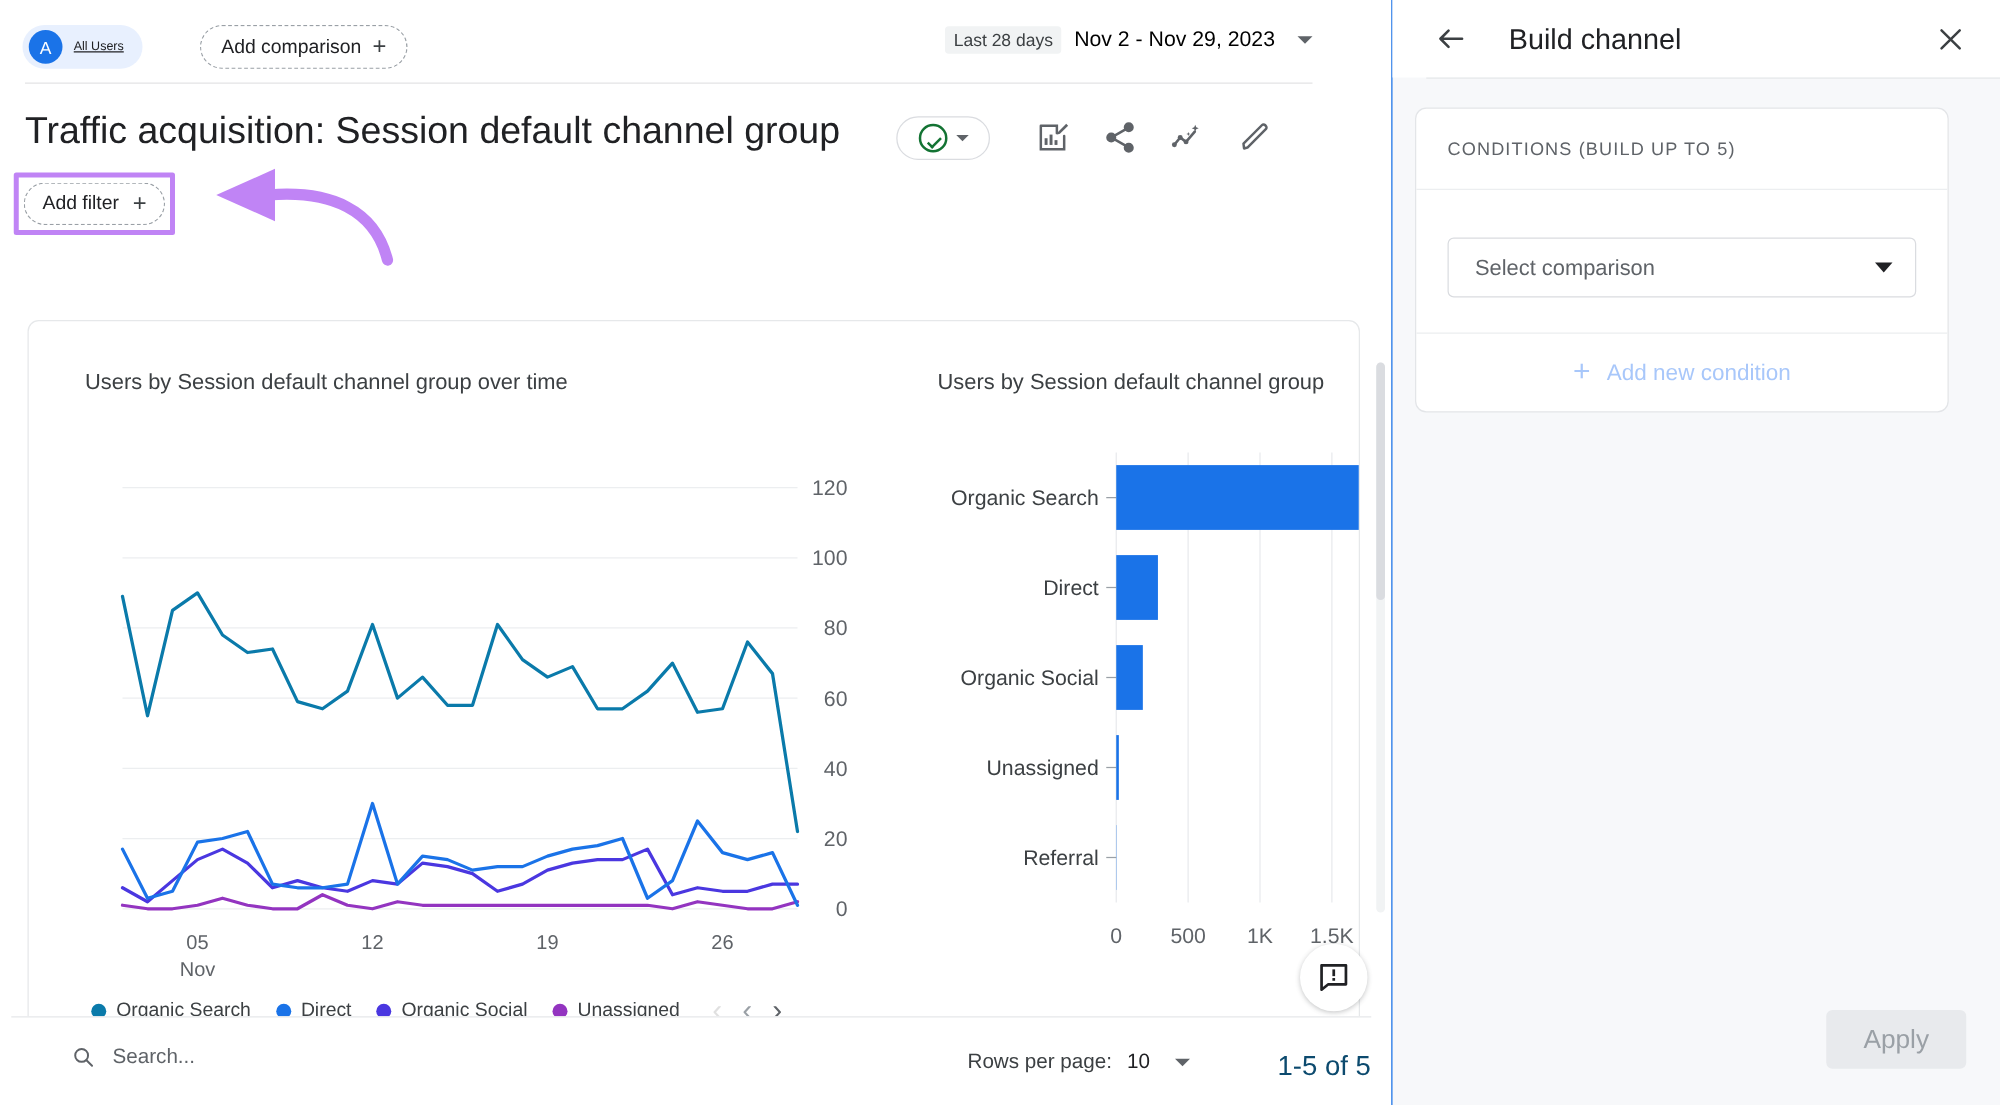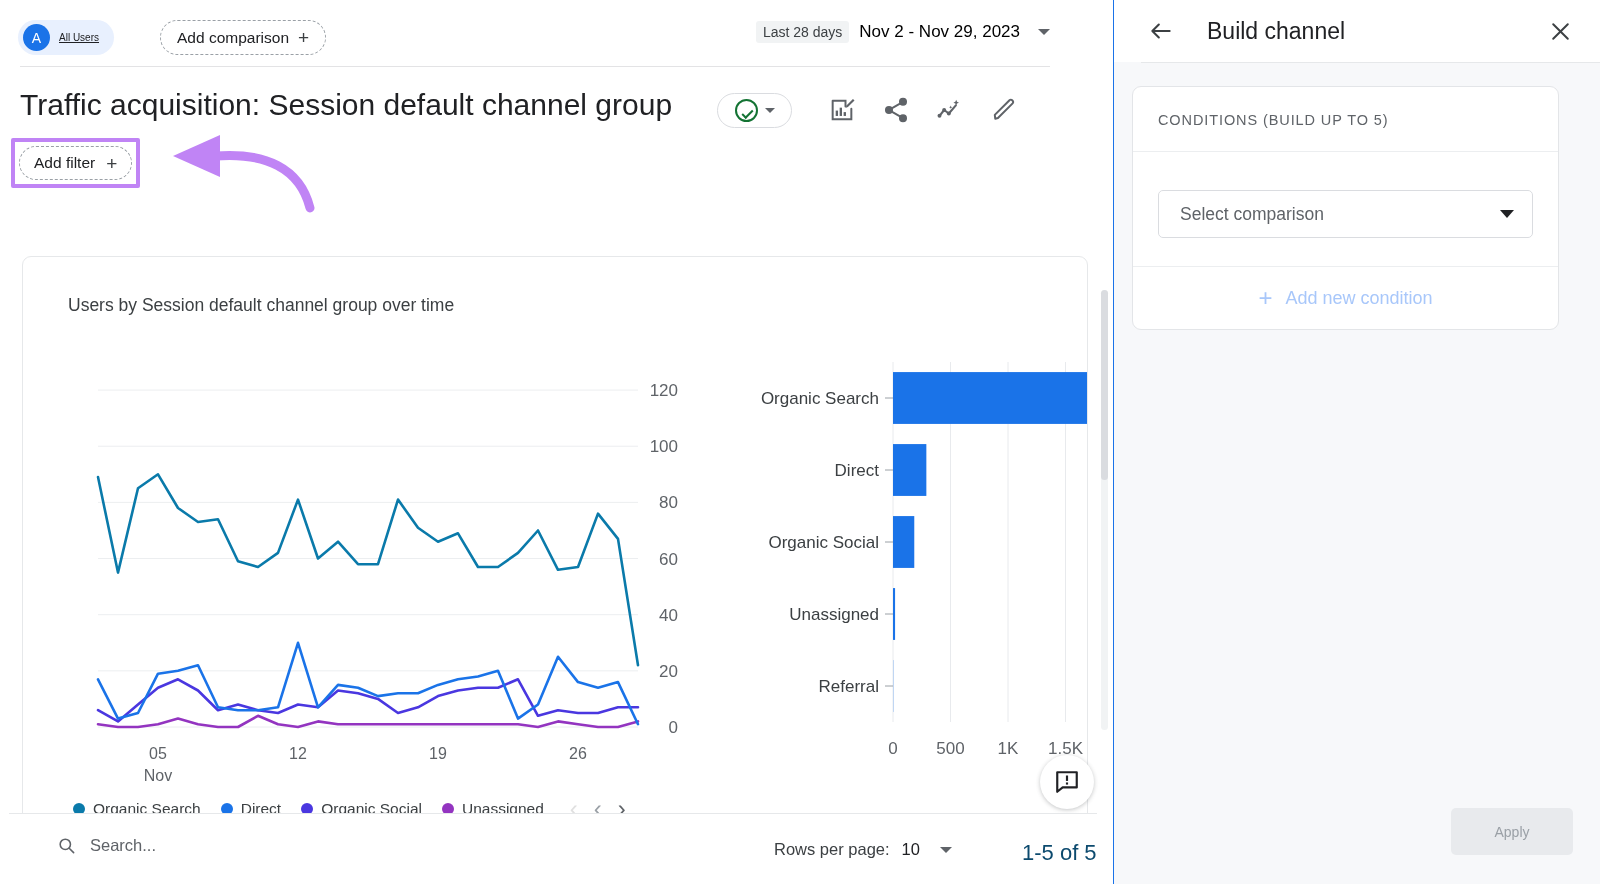--- a/index.html
+++ b/index.html
@@ -223,22 +223,22 @@
   }
   #add-condition {
     height: 62px; display: flex; align-items: center; justify-content: center;
     gap: 13px; cursor: pointer;
   }
   #add-condition .plus { font-size: 24px; color: #a8c7fa; line-height: 1; }
   #add-condition .label { font-size: 18px; color: #a8c7fa; }
 
   #apply-button {
     position: absolute; right: 27px; bottom: 29px;
-    width: 122px; height: 47px; border-radius: 5px;
-    background: #e8eaed; color: #9aa0a6; font-size: 14px;
+    width: 112px; height: 47px; border-radius: 5px;
+    background: #e8eaed; color: #9aa0a6; font-size: 21px;
     display: flex; align-items: center; justify-content: center;
     border: none; font-family: inherit; cursor: default;
   }
 </style>
 </head>
 <body>
 
 <div id="root">
 
   <div id="main">
@@ -313,20 +313,21 @@
       </div>
     </div>
 
     <svg id="arrow-annotation" width="165" height="85" viewBox="0 0 165 85">
       <path d="M45 28 C 95 24, 130 40, 140 80" stroke="#c084f5" stroke-width="9" fill="none" stroke-linecap="round"></path>
       <path d="M3 28 L 50 7 L 50 49 Z" fill="#c084f5"></path>
     </svg>
 
     <div id="cards">
       <div class="chart-title" id="line-title">Users by Session default channel group over time</div>
+      <div class="chart-title" id="bar-title">Users by Session default channel group</div>
 
       <svg id="line-chart" width="640" height="460" viewBox="0 0 640 460">
         <g id="line-grid">
             <line x1="45" x2="585" y1="395" y2="395" stroke="#eceef0" stroke-width="1"></line>
             <line x1="45" x2="585" y1="338.8461538461538" y2="338.8461538461538" stroke="#eceef0" stroke-width="1"></line>
             <line x1="45" x2="585" y1="282.6923076923077" y2="282.6923076923077" stroke="#eceef0" stroke-width="1"></line>
             <line x1="45" x2="585" y1="226.53846153846152" y2="226.53846153846152" stroke="#eceef0" stroke-width="1"></line>
             <line x1="45" x2="585" y1="170.38461538461536" y2="170.38461538461536" stroke="#eceef0" stroke-width="1"></line>
             <line x1="45" x2="585" y1="114.23076923076923" y2="114.23076923076923" stroke="#eceef0" stroke-width="1"></line>
             <line x1="45" x2="585" y1="58.07692307692304" y2="58.07692307692304" stroke="#eceef0" stroke-width="1"></line>

